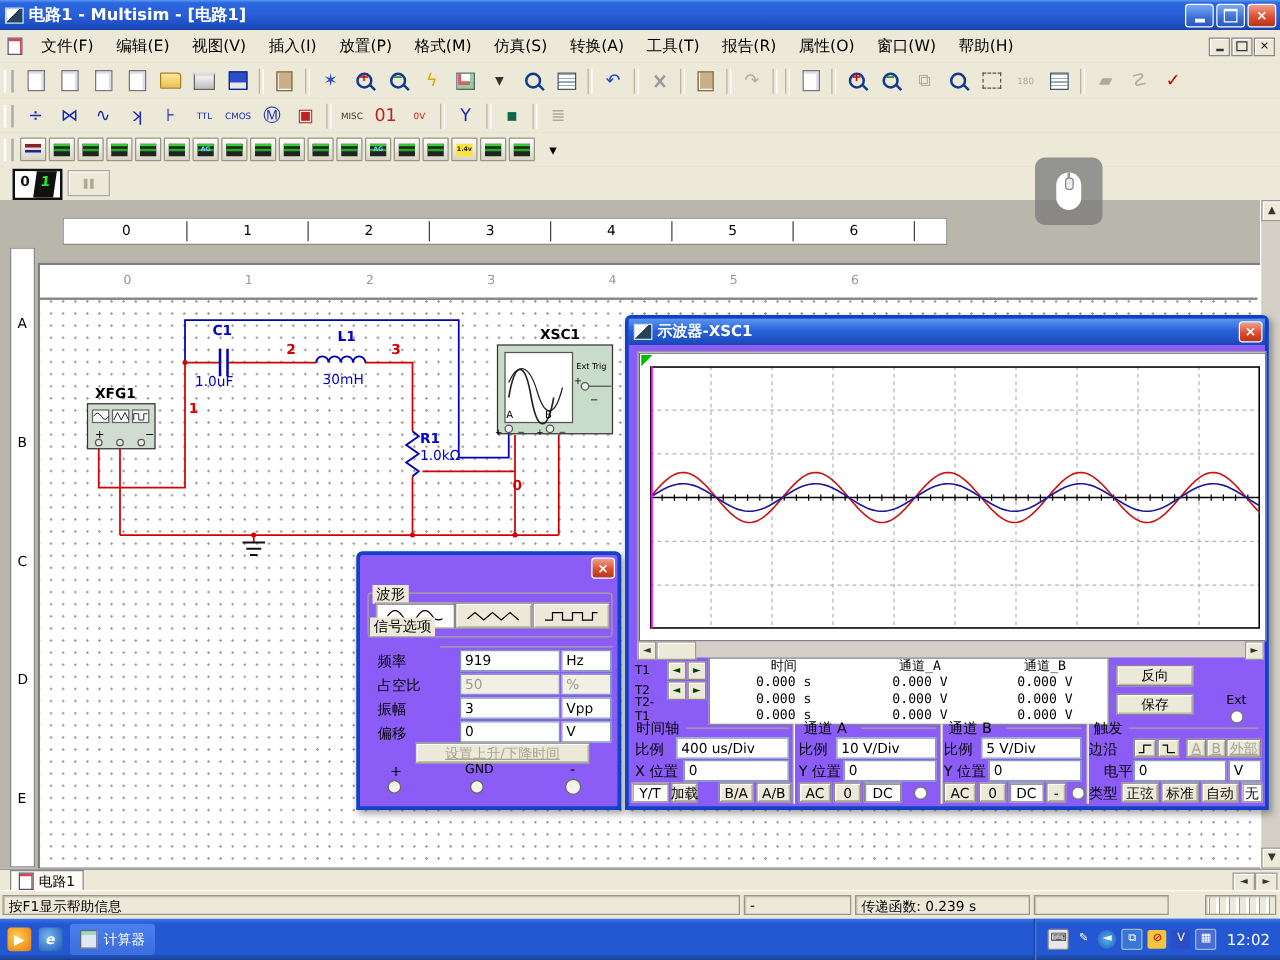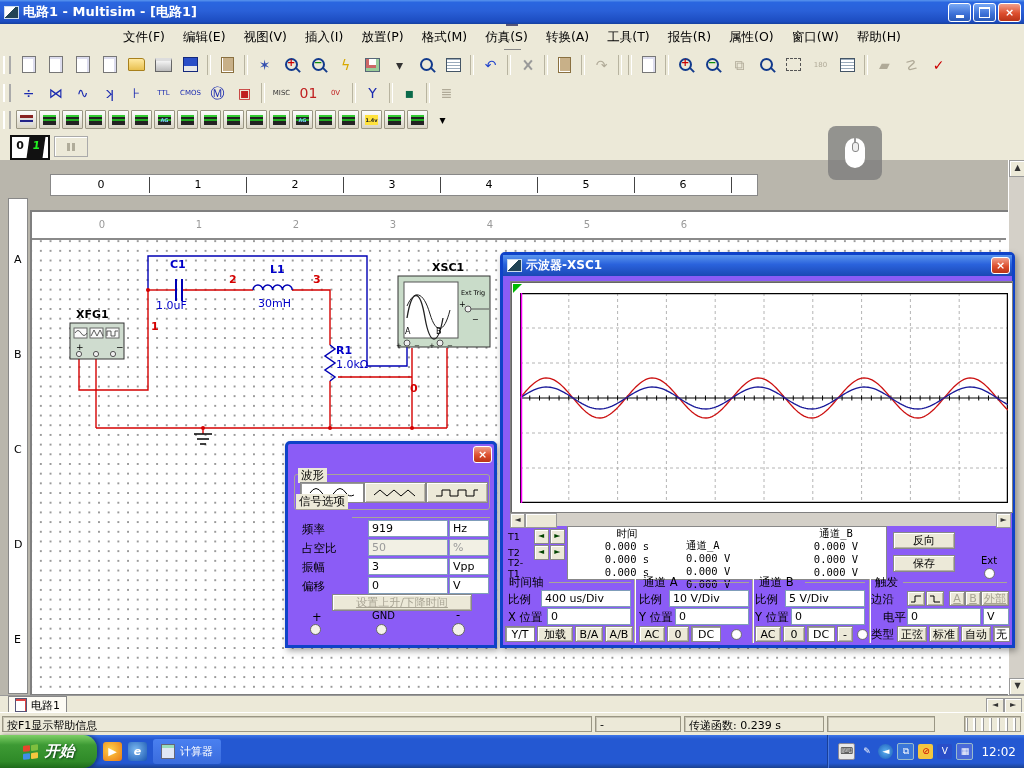--- a/index.html
+++ b/index.html
@@ -11,21 +11,21 @@
   #titlebar{left:0;top:0;width:1024px;height:24px;
     background:linear-gradient(180deg,#5a96ee 0%,#2a66e0 10%,#2a60d8 45%,#1c4cc0 90%,#16409e 100%);
     color:#fff;font-weight:bold;font-size:13px;display:flex;align-items:center;}
   .winbtn{width:21px;height:17px;border:1px solid #fff;border-radius:3px;margin-left:2px;
     display:flex;align-items:center;justify-content:center;color:#fff;font-size:11px;
     background:linear-gradient(180deg,#79a9f5,#3b6fd6 60%,#2a5ab8);}
   .winbtn.close{background:linear-gradient(180deg,#f0a08c,#dd4f2e 55%,#b93317);}
   .glyph-min{width:8px;height:3px;background:#fff;margin-top:8px;}
   .glyph-max{width:9px;height:8px;border:1px solid #fff;border-top:2px solid #fff;}
   #menubar{left:0;top:24px;width:1024px;height:26px;background:#ece9d8;
-    display:flex;align-items:center;border-bottom:1px solid #d8d4c0;flex-direction:column;}
+    display:flex;align-items:center;border-bottom:1px solid #d8d4c0;}
   .mitem{padding:3px 9px;font-size:12.5px;}
   .mdibtn{width:15px;height:13px;border:1px solid #888;background:#ece9d8;margin-left:1px;
     display:flex;align-items:center;justify-content:center;font-size:9px;box-shadow:inset 1px 1px 0 #fff;}
   
   .tbar{left:0;width:1024px;background:#ece9d8;display:flex;align-items:center;border-bottom:1px solid #d4d0bc;}
   .grip{width:4px;height:18px;margin:0 4px 0 3px;border-left:2px solid #fff;border-right:2px solid #aaa;}
   .tbtn{width:23px;height:22px;margin:0 1px;display:flex;align-items:center;justify-content:center;
         border:1px solid transparent;}
   .tbtn .g{font-size:14px;line-height:14px;}
   .tbtn.dis .g{color:#b0aa98!important;}
@@ -99,21 +99,21 @@
      background:radial-gradient(#fff 55%,#cfcabb);}
   
   #scope-plot-frame{left:7px;top:26px;width:501px;height:230px;background:#fff;border:1px solid #808080;box-shadow:inset 1px 1px 0 #666;}
   #scope-svg{position:absolute;left:17px;top:38px;}
   .scroll{position:absolute;background:#d4d0c8;display:flex;}
   .thumb{width:30px;height:13px;background:#ece9d8;border:1px solid #999;box-shadow:inset 1px 1px 0 #fff;}
   #ro-table{position:absolute;left:64px;top:271px;width:318px;height:52px;background:#fff;border:1px solid #888;
      font-size:10.5px;font-family:"DejaVu Sans Mono","DejaVu Sans",monospace;}
   #ro-table .hrow,#ro-table .vrow{display:flex;height:13px;line-height:13px;}
   #ro-table .c1{width:118px;text-align:center;}
-  #ro-table .c2{width:100px;margin-top:12px;}
+  #ro-table .c2{width:100px;text-align:center;}
   #ro-table .c3{width:100px;text-align:center;}
   .curbox{position:absolute;left:5px;top:273px;width:57px;height:49px;font-size:9.5px;}
   .currow{display:flex;align-items:center;height:16px;}
   .curarw{width:14px;height:13px;margin-left:1px;background:#ece9d8;border:1px solid #888;
      box-shadow:inset 1px 1px 0 #fff;font-size:8px;color:#040;text-align:center;line-height:12px;}
   .vsep{position:absolute;width:1px;background:#b0ac9c;border-right:1px solid #fff;}
   .edgebtn{display:flex;align-items:center;justify-content:center;}
   
   .wavebtn{position:absolute;height:19px;background:#ece9d8;border:1px solid #888;
      box-shadow:inset 1px 1px 0 #fff,inset -1px -1px 0 #b8b4a4;display:flex;align-items:center;justify-content:center;}
@@ -757,21 +757,21 @@
     <div class="vsep" style="left:249px;top:324px;height:64px"></div>
     <div class="vsep" style="left:366px;top:324px;height:64px"></div>
 
     <span class="lab" style="left:6px;top:320px;font-weight:bold;font-weight:normal">时间轴</span>
     <div style="position:absolute;left:46px;top:327px;width:82px;border-top:1px solid #a9a696"></div>
     <span class="lab" style="left:5px;top:337px">比例</span>
     <div class="inp" style="left:38px;top:335px;width:90px;height:17px">400 us/Div</div>
     <span class="lab" style="left:5px;top:355px">X 位置</span>
     <div class="inp" style="left:44px;top:353px;width:84px;height:17px">0</div>
     <div class="b3 pressed" style="left:2px;top:371px;width:30px;height:16px">Y/T</div>
-    <div class="b3" style="left:34px;top:371px;width:36px;height:16px">加载</div>
+    <div class="b3" style="left:34px;top:371px;width:21px;height:16px">加载</div>
     <div class="b3" style="left:72px;top:371px;width:28px;height:16px">B/A</div>
     <div class="b3" style="left:102px;top:371px;width:28px;height:16px">A/B</div>
 
     <span class="lab" style="left:140px;top:320px">通道 A</span>
     <div style="position:absolute;left:186px;top:327px;width:60px;border-top:1px solid #a9a696"></div>
     <span class="lab" style="left:136px;top:337px">比例</span>
     <div class="inp" style="left:166px;top:335px;width:80px;height:17px">10  V/Div</div>
     <span class="lab" style="left:136px;top:355px">Y 位置</span>
     <div class="inp" style="left:172px;top:353px;width:74px;height:17px">0</div>
     <div class="b3" style="left:136px;top:371px;width:26px;height:16px">AC</div>
@@ -832,29 +832,20 @@
 
   <div id="statusbar" class="abs">
     <div class="panel" style="left:2px;width:590px">按F1显示帮助信息</div>
     <div class="panel" style="left:595px;width:86px">-</div>
     <div class="panel" style="left:684px;width:140px">传递函数: 0.239  s</div>
     <div class="panel" style="left:827px;width:108px"></div>
     <div class="panel gripbars" style="left:964px;width:57px"></div>
   </div>
 
   <div id="taskbar" class="abs">
-    <div id="startbtn">
-      <span class="flag">
-        <i style="background:#e8452c"></i>
-          <i style="background:#7fbf3f"></i>
-          <i style="background:#3f8fe8"></i>
-          <i style="background:#f4c63f"></i>
-      </span>
-      <span>开始</span>
-    </div>
     <div class="ql" style="background:radial-gradient(circle at 40% 40%,#ffd24a,#e87814)">▶</div>
     <div class="ql" style="background:radial-gradient(circle at 40% 40%,#7ab8f0,#1a56b0);font-style:italic">e</div>
     <div class="taskbtn tb-idle">
       <span class="minicalc"></span>
       <span>计算器</span>
     </div>
     <div id="tray">
       <span class="trayic" style="background:#e8e8e8;color:#333;border:1px solid #889">⌨</span>
       <span class="trayic" style="background:transparent">✎</span>
       <span class="trayic" style="background:radial-gradient(#5ab0f0,#1a5ab8);border-radius:50%">◄</span>

